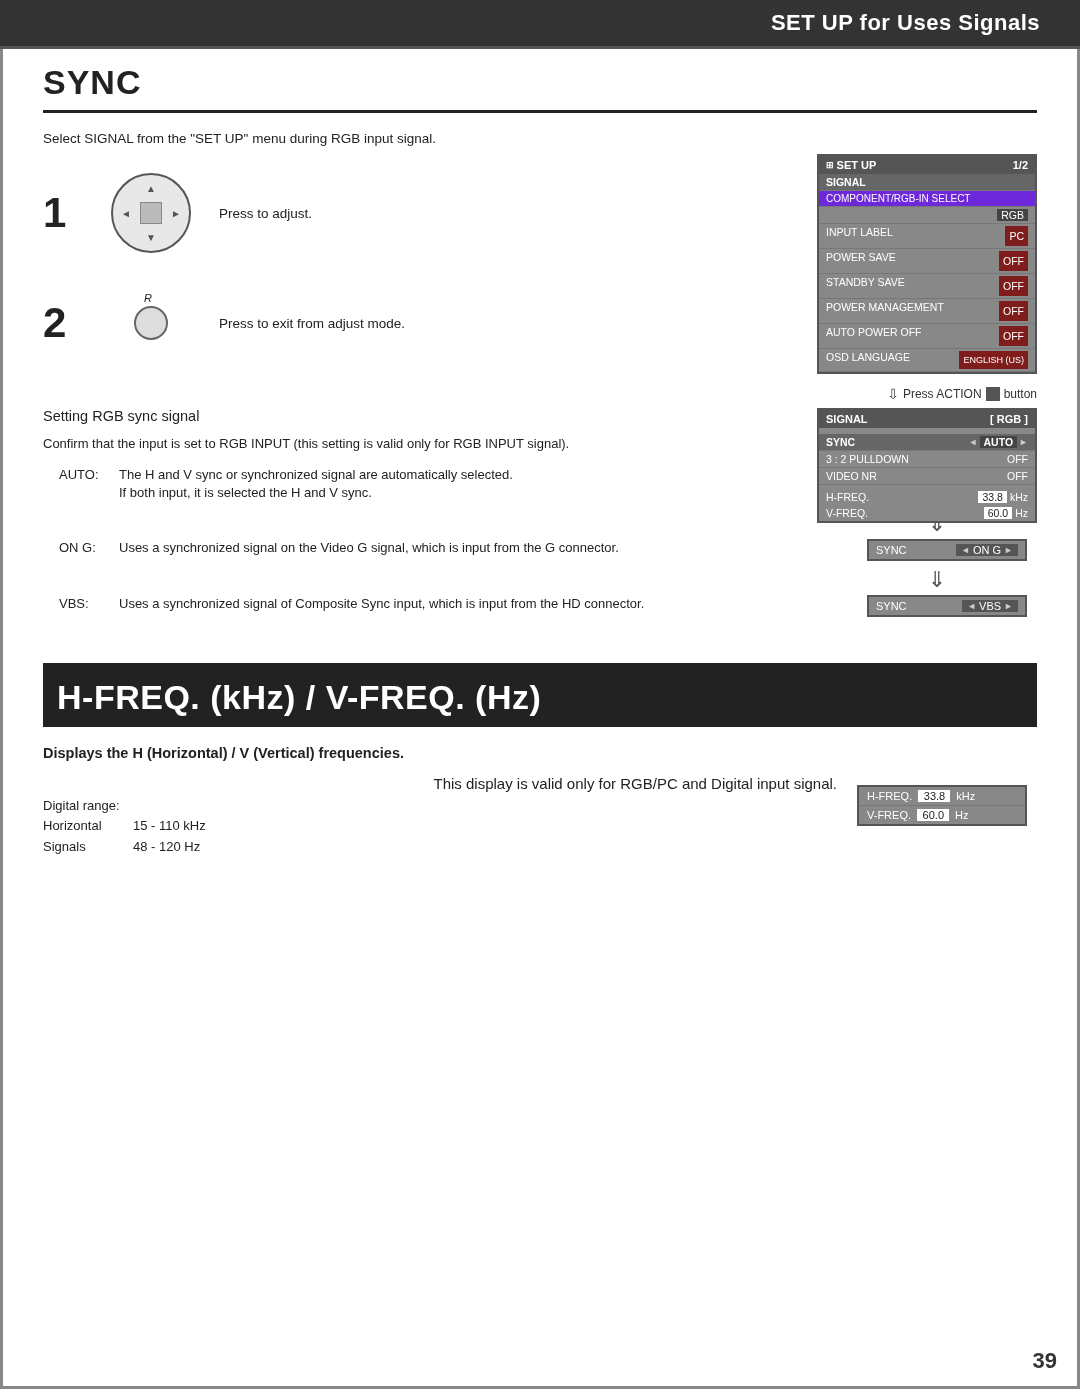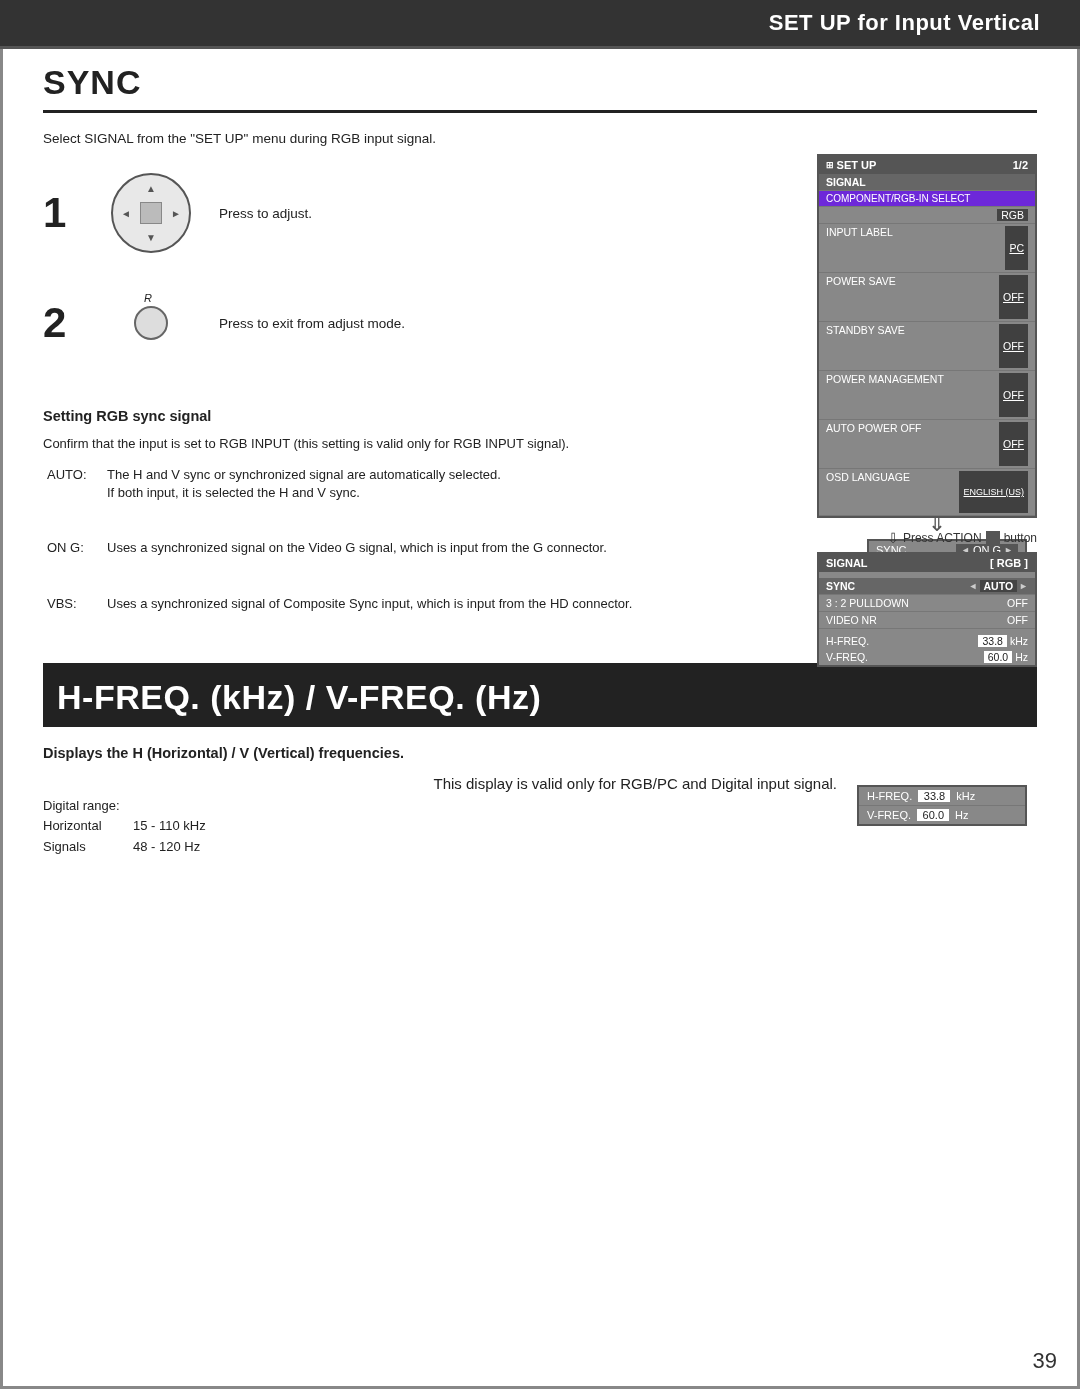--- a/index.html
+++ b/index.html
@@ -160,23 +160,22 @@
     }
     .osd-row.highlight {
       background: #666;
       font-weight: bold;
     }
     .osd-row.highlight2 {
       background: #6d28d9;
     }
     .osd-row .val {
       color: #fff;
-      background: #404040;
-      padding: 16px 4px;
-      text-decoration: underline;
+      background: #7f1d1d;
+      padding: 4px 4px;
     }
     .osd-row .val-dark {
       background: #444;
       color: #fff;
       padding: 0 4px;
     }
 
     .press-action-text {
       font-size: 12px;
       color: #333;
@@ -210,33 +209,33 @@
       font-weight: bold;
       font-size: 11px;
     }
 
     
     .sub-section {
       margin-top: 10px;
     }
 
     .sub-title {
-      font-weight: bold;
+      font-weight: normal;
       font-size: 14.5px;
       margin-bottom: 10px;
     }
 
     .sub-text {
       font-size: 13px;
       margin-bottom: 12px;
       line-height: 1.5;
     }
 
     .definition-list {
-      margin-left: 4px;
+      margin-left: 16px;
       font-size: 13px;
     }
 
     .def-row {
       display: flex;
       margin-bottom: 8px;
       line-height: 1.45;
     }
     .def-term {
       width: 60px;
@@ -343,29 +342,29 @@
       min-width: 32px;
       text-align: right;
     }
 
     
     .page-number {
       position: absolute;
       bottom: 10px;
       right: 20px;
       font-size: 22px;
-      font-weight: normal;
+      font-weight: bold;
       color: #333;
     }
   </style>
 </head>
 <body>
 
 <div class="header-bar">
-  <span>SET UP for Input Vertical</span>
+  <span>SET UP for Uses Signals</span>
 </div>
 
 <div class="page-content">
 
   <div class="section-title-sync">SYNC</div>
 
   <p class="intro-text">Select SIGNAL from the "SET UP" menu during RGB input signal.</p>
 
   <div class="steps-area">
 

